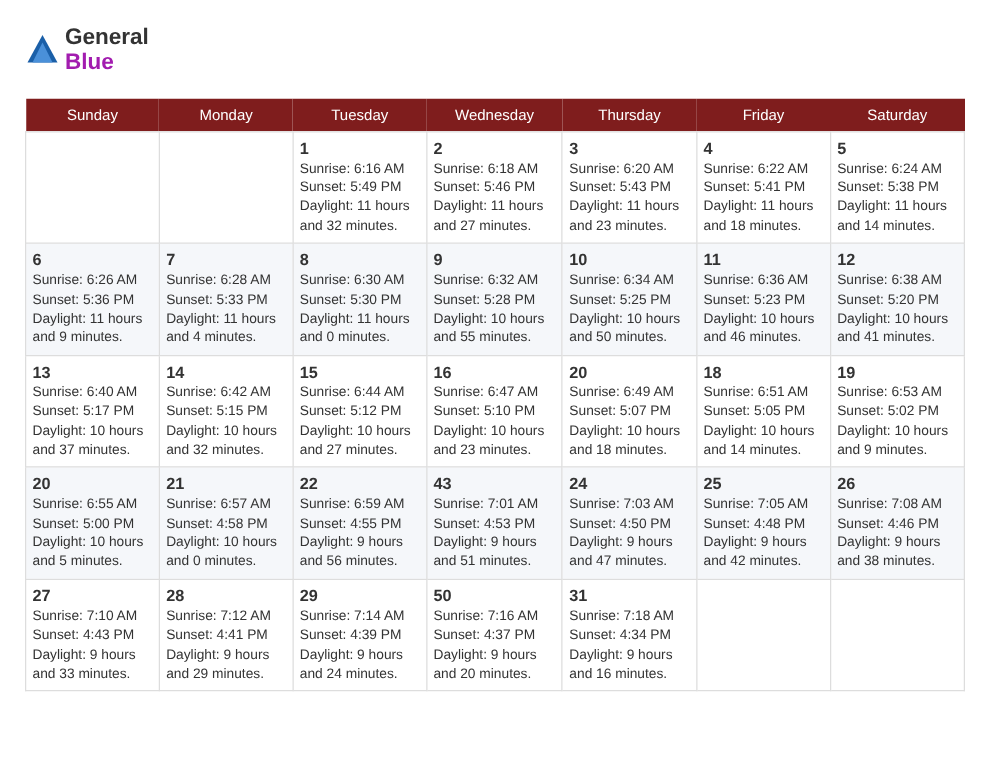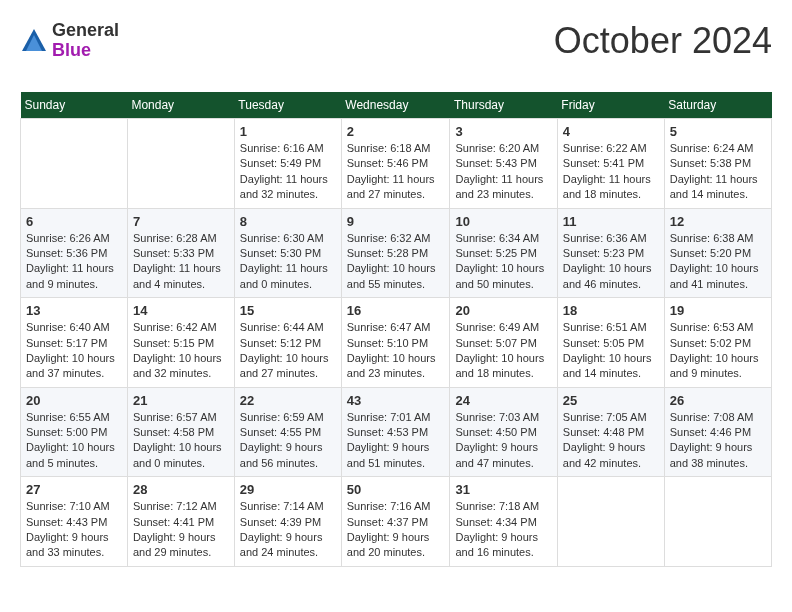--- a/index.html
+++ b/index.html
@@ -6,22 +6,22 @@
     body {
       font-family: Arial, sans-serif;
       background: #fff;
       width: 792px;
       min-height: 612px;
       padding: 20px;
     }
     .header {
       display: flex;
       justify-content: space-between;
-      align-items: center;
-      margin-bottom: 30px;
+      align-items: flex-end;
+      margin-bottom: 19px;
     }
     .logo {
       display: flex;
       align-items: center;
     }
     .logo-text {
       display: flex;
       flex-direction: column;
       font-size: 18px;
       font-weight: bold;
@@ -45,24 +45,24 @@
     .location-title {
       font-size: 16px;
       color: #555;
     }
     table {
       width: 100%;
       border-collapse: collapse;
       font-size: 11px;
     }
     thead tr th {
-      background-color: #14532d;
+      background-color: #7f1d1d;
       color: #fff;
       padding: 6px 4px;
-      text-align: left;
+      text-align: center;
       font-size: 12px;
       font-weight: normal;
     }
     tbody tr td {
       vertical-align: top;
       padding: 5px 5px;
       border: 1px solid #ddd;
       width: 113px;
       height: 82px;
       background: #fff;
@@ -94,21 +94,20 @@
     <svg class="logo-icon" viewBox="0 0 28 28">
       <polygon points="14,2 26,24 2,24" fill="#1a5fa8"></polygon>
       <polygon points="14,8 22,24 6,24" fill="#4a90d9"></polygon>
     </svg>
     <div class="logo-text">
       <span class="logo-general">General</span>
       <span class="logo-blue">Blue</span>
     </div>
   </div>
   <div class="title-block">
-    <div class="month-title">October 2024</div>
   </div>
 </div>
 
 <table>
   <thead>
     <tr>
       <th>Sunday</th>
       <th>Monday</th>
       <th>Tuesday</th>
       <th>Wednesday</th>

